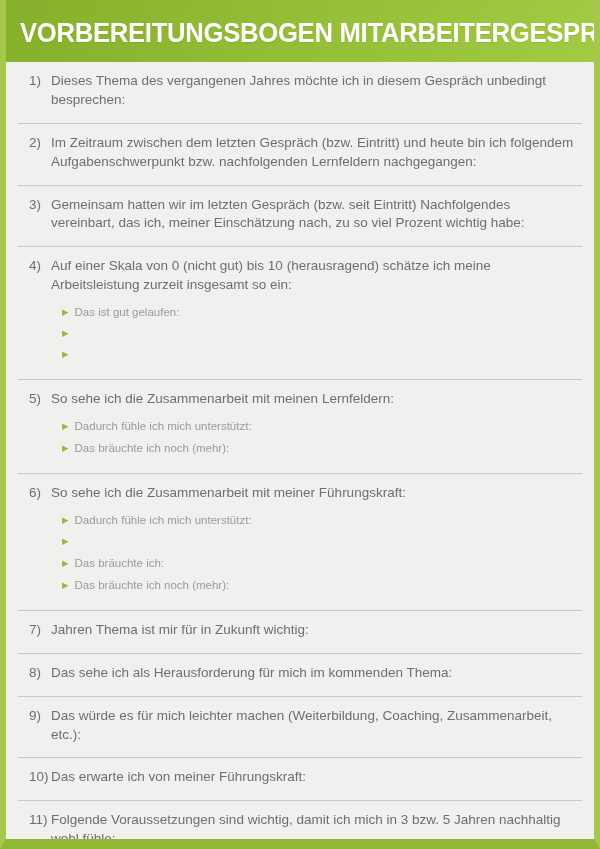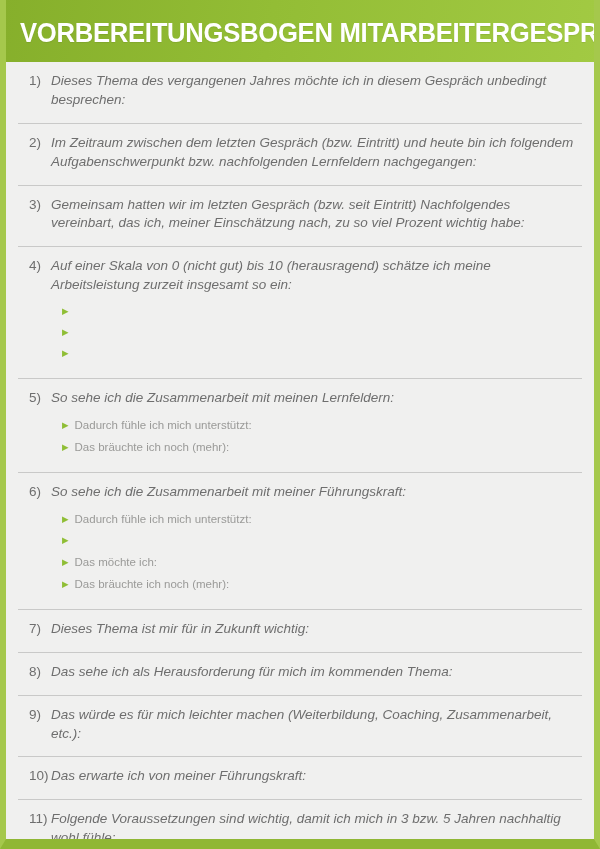--- a/index.html
+++ b/index.html
@@ -55,21 +55,21 @@
     color: #6e6e6e;
     font-size: 13.5px;
     line-height: 1.4;
   }
   .q-num {
     flex: none;
     width: 33px;
     padding-left: 11px;
     color: #6e6e6e;
   }
-  .q-text { flex: 1; padding-right: 6px; font-style: italic; }
+  .q-text { flex: 1; padding-right: 6px; }
   .subs { margin: 7px 0 0 44px; }
   .sub {
     display: flex;
     align-items: baseline;
     font-size: 11.5px;
     color: #9a9a98;
     line-height: 21px;
   }
   .arrow-icon {
     color: #8fbe35;
@@ -116,20 +116,21 @@
   </div>
 
   <div class="section">
     <div class="q">
       <span class="q-num">4)</span>
       <span class="q-text">Auf einer Skala von 0 (nicht gut) bis 10 (herausragend) schätze ich meine Arbeitsleistung zurzeit insgesamt so ein:</span>
     </div>
     <div class="subs">
   <div class="sub">
     <span class="arrow-icon">▶</span>
+    <span>Das ist gut gelaufen:</span>
   </div>
 
   <div class="sub">
     <span class="arrow-icon">▶</span>
   </div>
 
   <div class="sub">
     <span class="arrow-icon">▶</span>
   </div>
 </div>
@@ -163,34 +164,34 @@
     <span class="arrow-icon">▶</span>
     <span>Dadurch fühle ich mich unterstützt:</span>
   </div>
 
   <div class="sub">
     <span class="arrow-icon">▶</span>
   </div>
 
   <div class="sub">
     <span class="arrow-icon">▶</span>
-    <span>Das möchte ich:</span>
+    <span>Das bräuchte ich:</span>
   </div>
 
   <div class="sub">
     <span class="arrow-icon">▶</span>
     <span>Das bräuchte ich noch (mehr):</span>
   </div>
 </div>
   </div>
 
   <div class="section">
     <div class="q">
       <span class="q-num">7)</span>
-      <span class="q-text">Dieses Thema ist mir für in Zukunft wichtig:</span>
+      <span class="q-text">Jahren Thema ist mir für in Zukunft wichtig:</span>
     </div>
 
   </div>
 
   <div class="section">
     <div class="q">
       <span class="q-num">8)</span>
       <span class="q-text">Das sehe ich als Herausforderung für mich im kommenden Thema:</span>
     </div>
 

